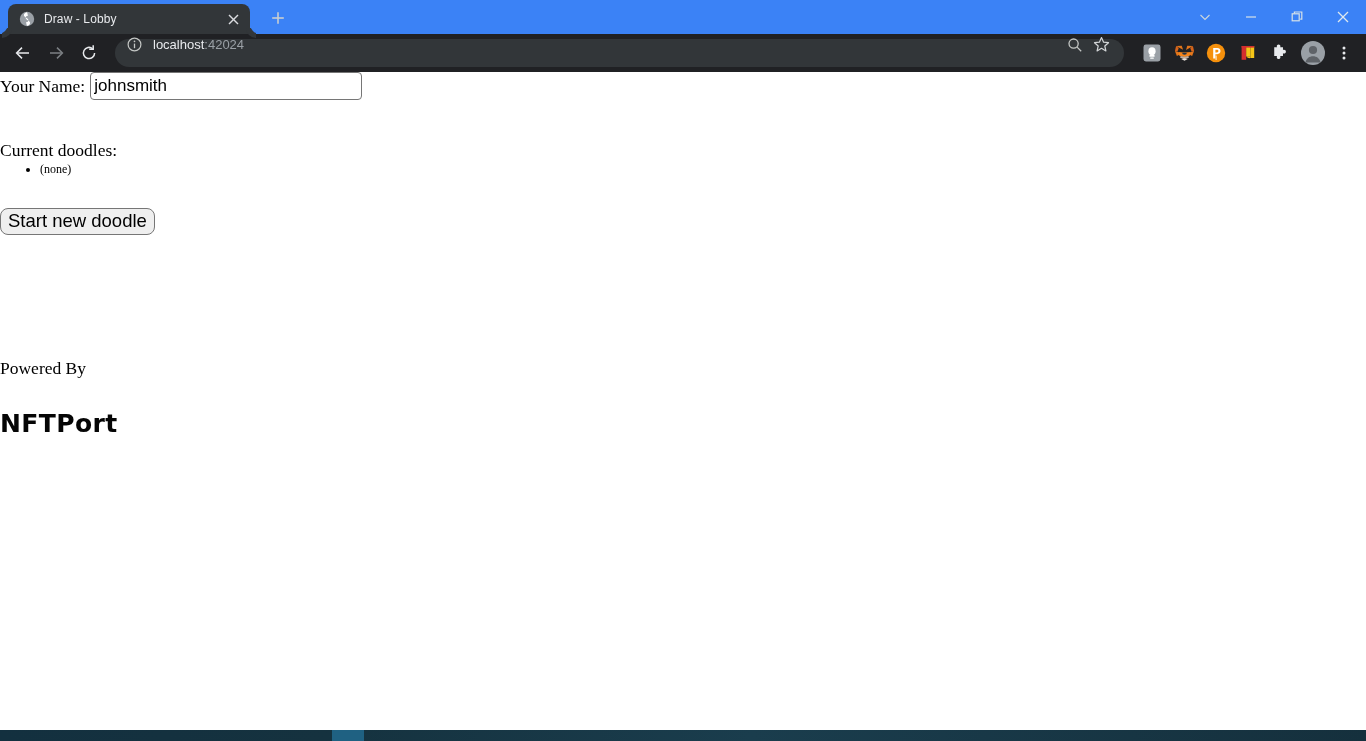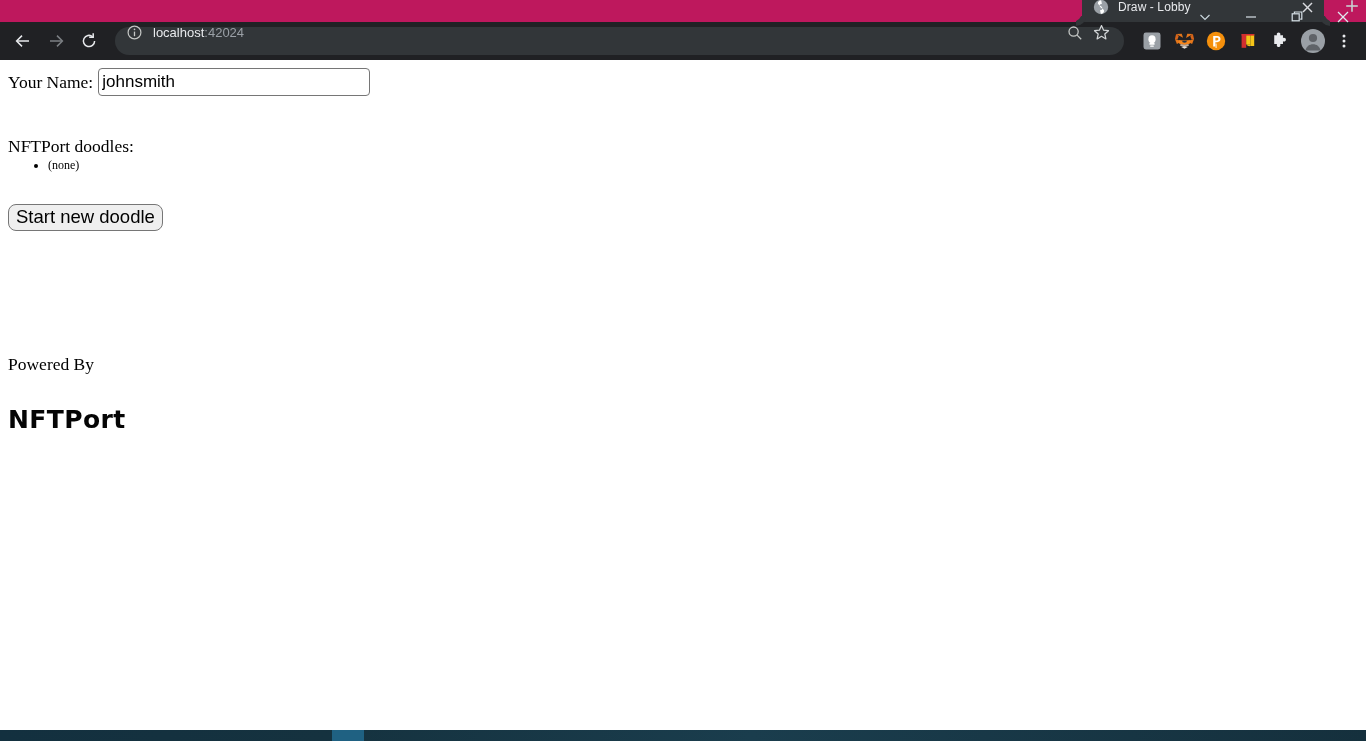--- a/index.html
+++ b/index.html
@@ -17,27 +17,26 @@
   .browser-window {
     width: 1366px;
     height: 741px;
     position: relative;
     display: flex;
     flex-direction: column;
   }
 
   
   .title-bar {
-    height: 22px;
-    background: #be185d;
+    height: 34px;
+    background: #3b82f6;
     display: flex;
     align-items: flex-end;
     position: relative;
     flex: none;
-    justify-content: flex-end;
   }
   .tab-strip {
     display: flex;
     align-items: flex-end;
     height: 34px;
     padding-left: 8px;
   }
   .tab {
     position: relative;
     height: 30px;
@@ -229,21 +228,20 @@
   .page-viewport {
     flex: 1;
     background: #ffffff;
     overflow: hidden;
     position: relative;
   }
   .page-body {
     font-family: "Liberation Serif", "DejaVu Serif", serif;
     font-size: 16px;
     color: #000000;
-    padding: 8px;
     box-sizing: border-box;
   }
   .name-row {
     display: flex;
     align-items: center;
     margin: 0 0 0 0;
     height: 28px;
   }
   .name-label {
     font-family: "Liberation Serif", "DejaVu Serif", serif;
@@ -503,21 +501,21 @@
   </div>
 
   <div class="page-viewport">
     <div class="page-body">
 
       <div class="name-row">
         <span class="name-label">Your Name:</span>
         <input class="name-input" type="text" value="johnsmith" style="">
       </div>
 
-      <div class="doodles-label">NFTPort doodles:</div>
+      <div class="doodles-label">Current doodles:</div>
 
       <ul class="doodle-list">
         <li>(none)</li>
       </ul>
 
       <button class="start-btn">Start new doodle</button>
 
       <div class="powered-by">Powered By</div>
 
       <div class="nftport-logo">NFTPort</div>

